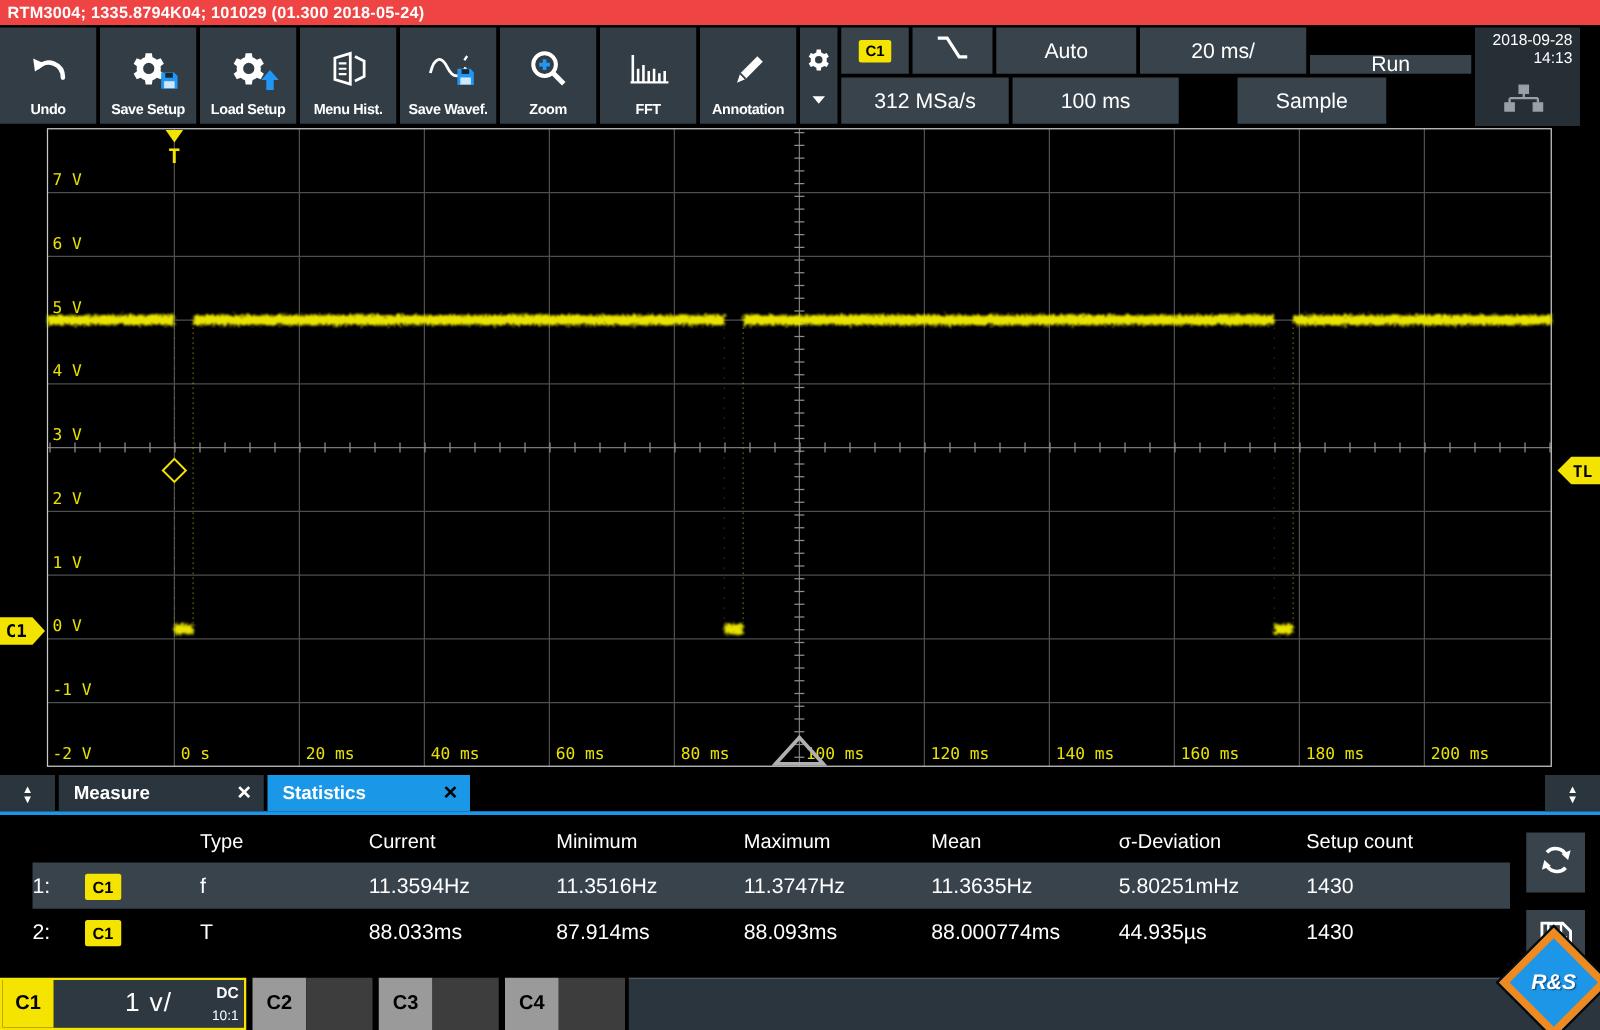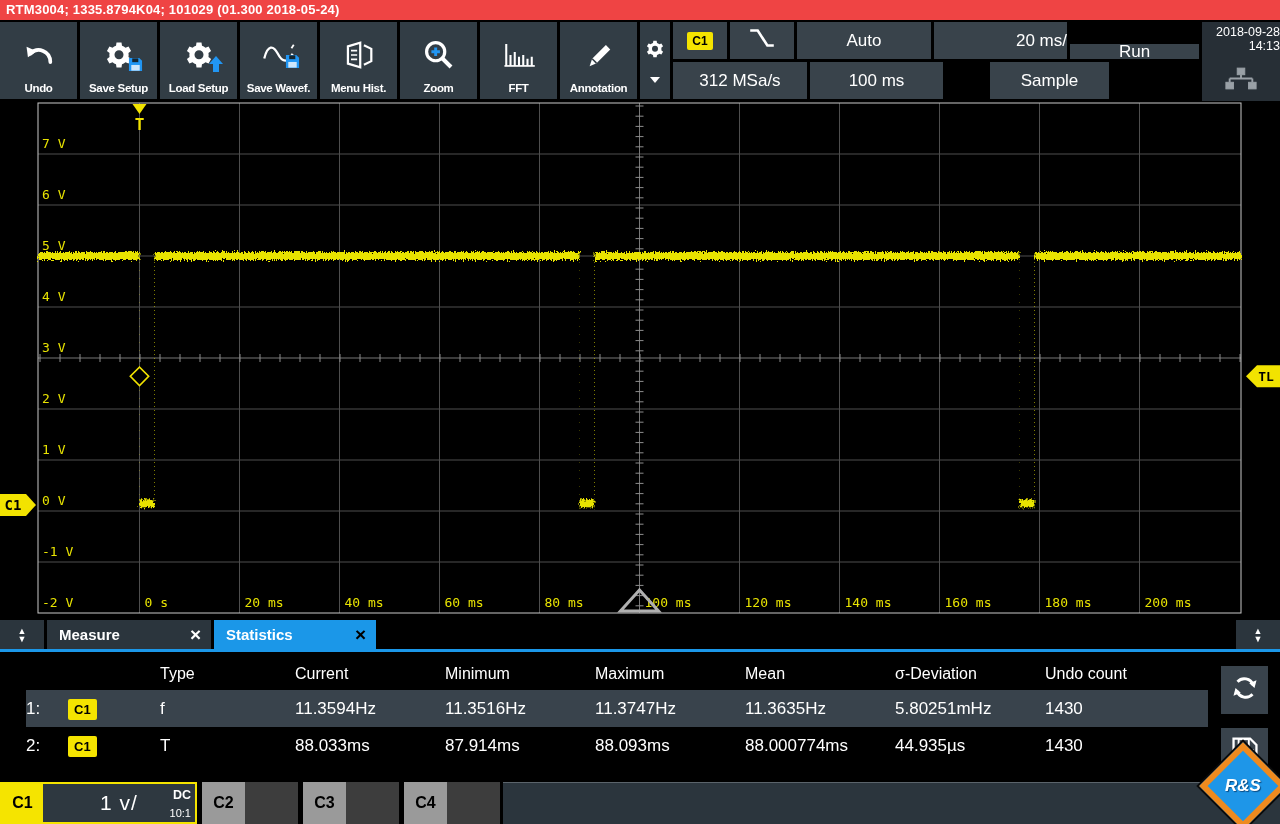--- a/index.html
+++ b/index.html
@@ -131,44 +131,44 @@
         <span class="tb-mini"><svg width="14" height="16" viewBox="0 0 14 16">
                 <polygon points="7,0 14,8 10,8 10,16 4,16 4,8 0,8" fill="#2196f3"></polygon>
               </svg></span>
       </span>
         </div>
       <div class="tb-lb">Load Setup</div>
     </div>
 
     <div class="tb-btn">
       <div class="tb-ic">
-          <span style="position:relative;">
-        <svg width="34" height="24" viewBox="0 0 30 20">
-              <path class="wh" stroke-width="2" d="M2 13 C5 1,10 1,14 9 S23 17,27 9"></path>
-              <path class="wh" stroke-width="1.6" d="M26 4 L28 1"></path>
-            </svg>
-        <span class="tb-mini" style="right:-4px;"><svg width="15" height="15" viewBox="0 0 16 16">
-                <use href="#i-floppy-blue"></use>
-              </svg></span>
-      </span>
-        </div>
-      <div class="tb-lb">Save Wavef.</div>
-    </div>
-
-    <div class="tb-btn">
-      <div class="tb-ic">
           <span>
         <svg width="32" height="30" viewBox="0 0 26 22">
               <path class="wh" stroke-width="1.8" d="M4 4 L14 1 V21 L4 18 Z"></path>
               <path class="wh" stroke-width="1.4" d="M6.5 7.5 h5 M6.5 11 h5 M6.5 14.5 h5"></path>
               <path class="wh" stroke-width="1.8" d="M17 3 L23 6 V16 L17 19"></path>
             </svg>
       </span>
         </div>
       <div class="tb-lb">Menu Hist.</div>
+    </div>
+
+    <div class="tb-btn">
+      <div class="tb-ic">
+          <span style="position:relative;">
+        <svg width="34" height="24" viewBox="0 0 30 20">
+              <path class="wh" stroke-width="2" d="M2 13 C5 1,10 1,14 9 S23 17,27 9"></path>
+              <path class="wh" stroke-width="1.6" d="M26 4 L28 1"></path>
+            </svg>
+        <span class="tb-mini" style="right:-4px;"><svg width="15" height="15" viewBox="0 0 16 16">
+                <use href="#i-floppy-blue"></use>
+              </svg></span>
+      </span>
+        </div>
+      <div class="tb-lb">Save Wavef.</div>
     </div>
 
     <div class="tb-btn">
       <div class="tb-ic">
           <span>
         <svg width="32" height="32" viewBox="0 0 24 24">
               <circle class="wh" cx="9.5" cy="9.5" r="6.8" stroke-width="2.4"></circle>
               <path class="wh" stroke-width="3" d="M14.6 14.6 L21 21"></path>
               <path d="M9.5 6.3 V12.7 M6.3 9.5 H12.7" stroke="#2196f3" stroke-width="2.2"></path>
             </svg>
@@ -213,24 +213,24 @@
         <div class="cell" style="width:54px;">
           <span class="chip">C1</span>
         </div>
         <div class="cell" style="width:64px;">
           <span>
             <svg width="30" height="22" viewBox="0 0 28 20">
                 <path class="wh" stroke-width="2.4" d="M3 3 H10 L19 17 H25"></path>
               </svg>
           </span>
         </div>
-        <div class="cell" style="width:134px;">
+        <div class="cell" style="width:112px;">
           <span>Auto</span>
         </div>
-        <div class="cell" style="width:133px;justify-content:flex-end;">
+        <div class="cell" style="width:133px;">
           <span>20 ms/</span>
         </div>
         <div class="cell" style="width:129px;margin-top:22px;">
           <span>Run</span>
         </div>
       </div>
       <div class="crow">
         <div class="cell" style="width:134px;">
           <span>312 MSa/s</span>
         </div>
@@ -478,21 +478,21 @@
     <div class="stat-grid">
       <div class="stat-head">
         <span></span>
           <span></span>
         <span>Type</span>
         <span>Current</span>
         <span>Minimum</span>
         <span>Maximum</span>
         <span>Mean</span>
         <span>σ-Deviation</span>
-        <span>Undo count</span>
+        <span>Setup count</span>
       </div>
       <div>
           <div class="stat-row hl">
             <span>1:</span>
             <span><span class="chip">C1</span></span>
             <span>f</span>
             <span>11.3594Hz</span>
             <span>11.3516Hz</span>
             <span>11.3747Hz</span>
             <span>11.3635Hz</span>

